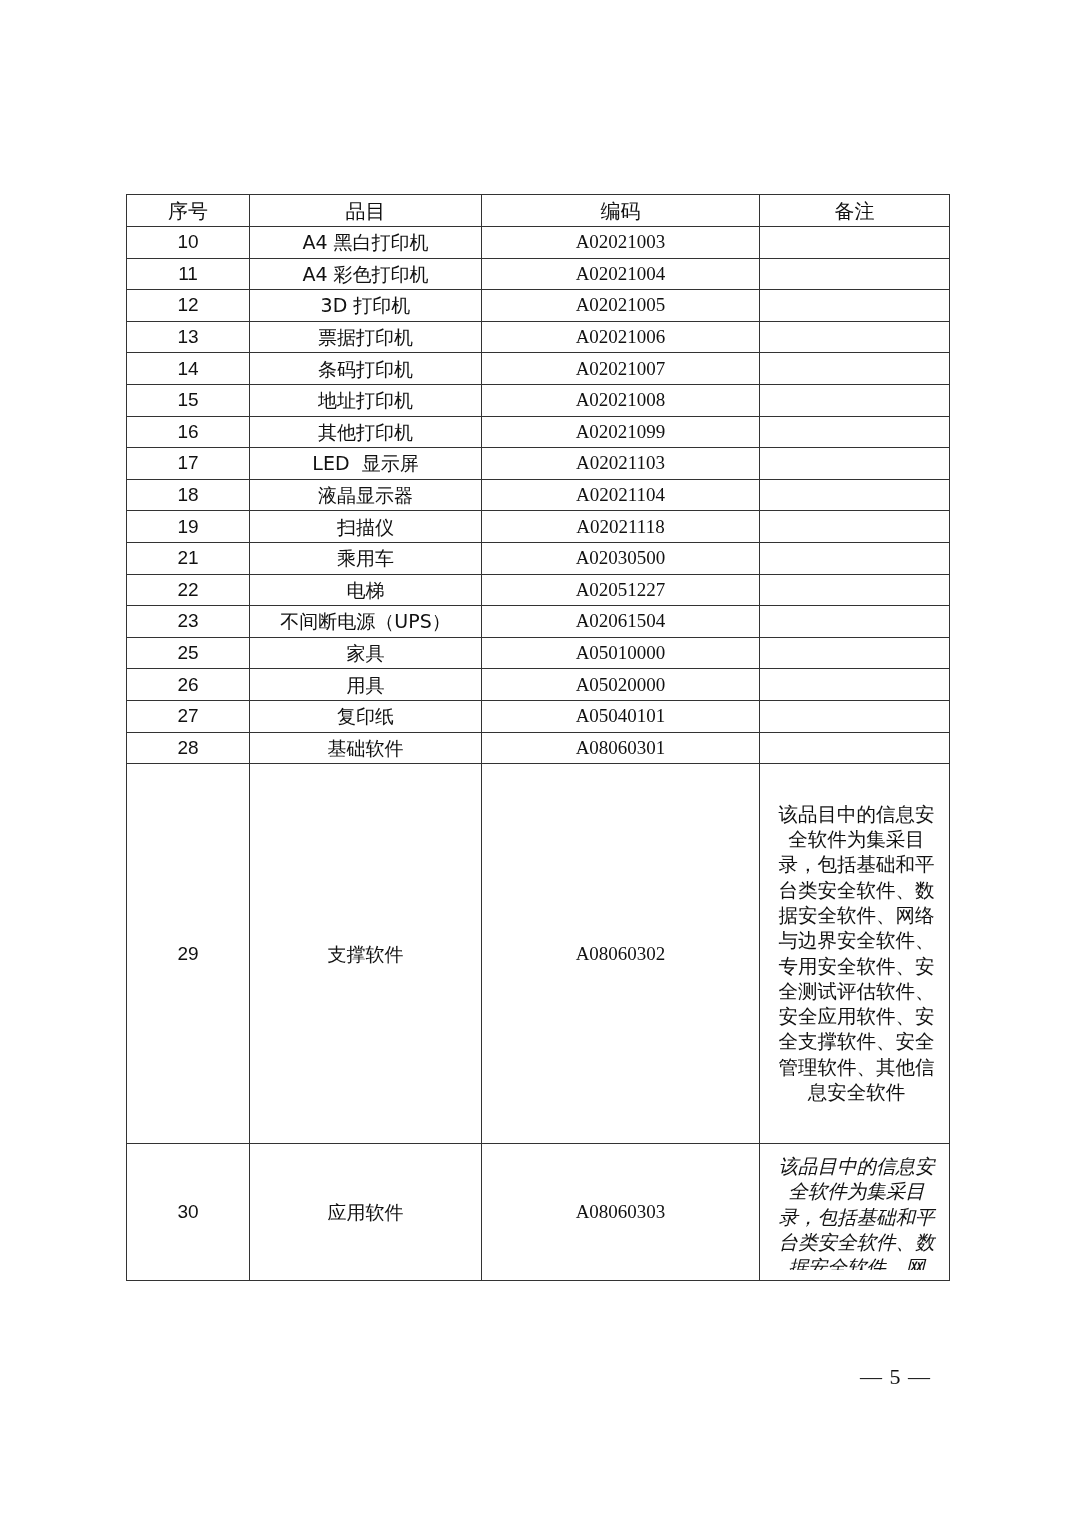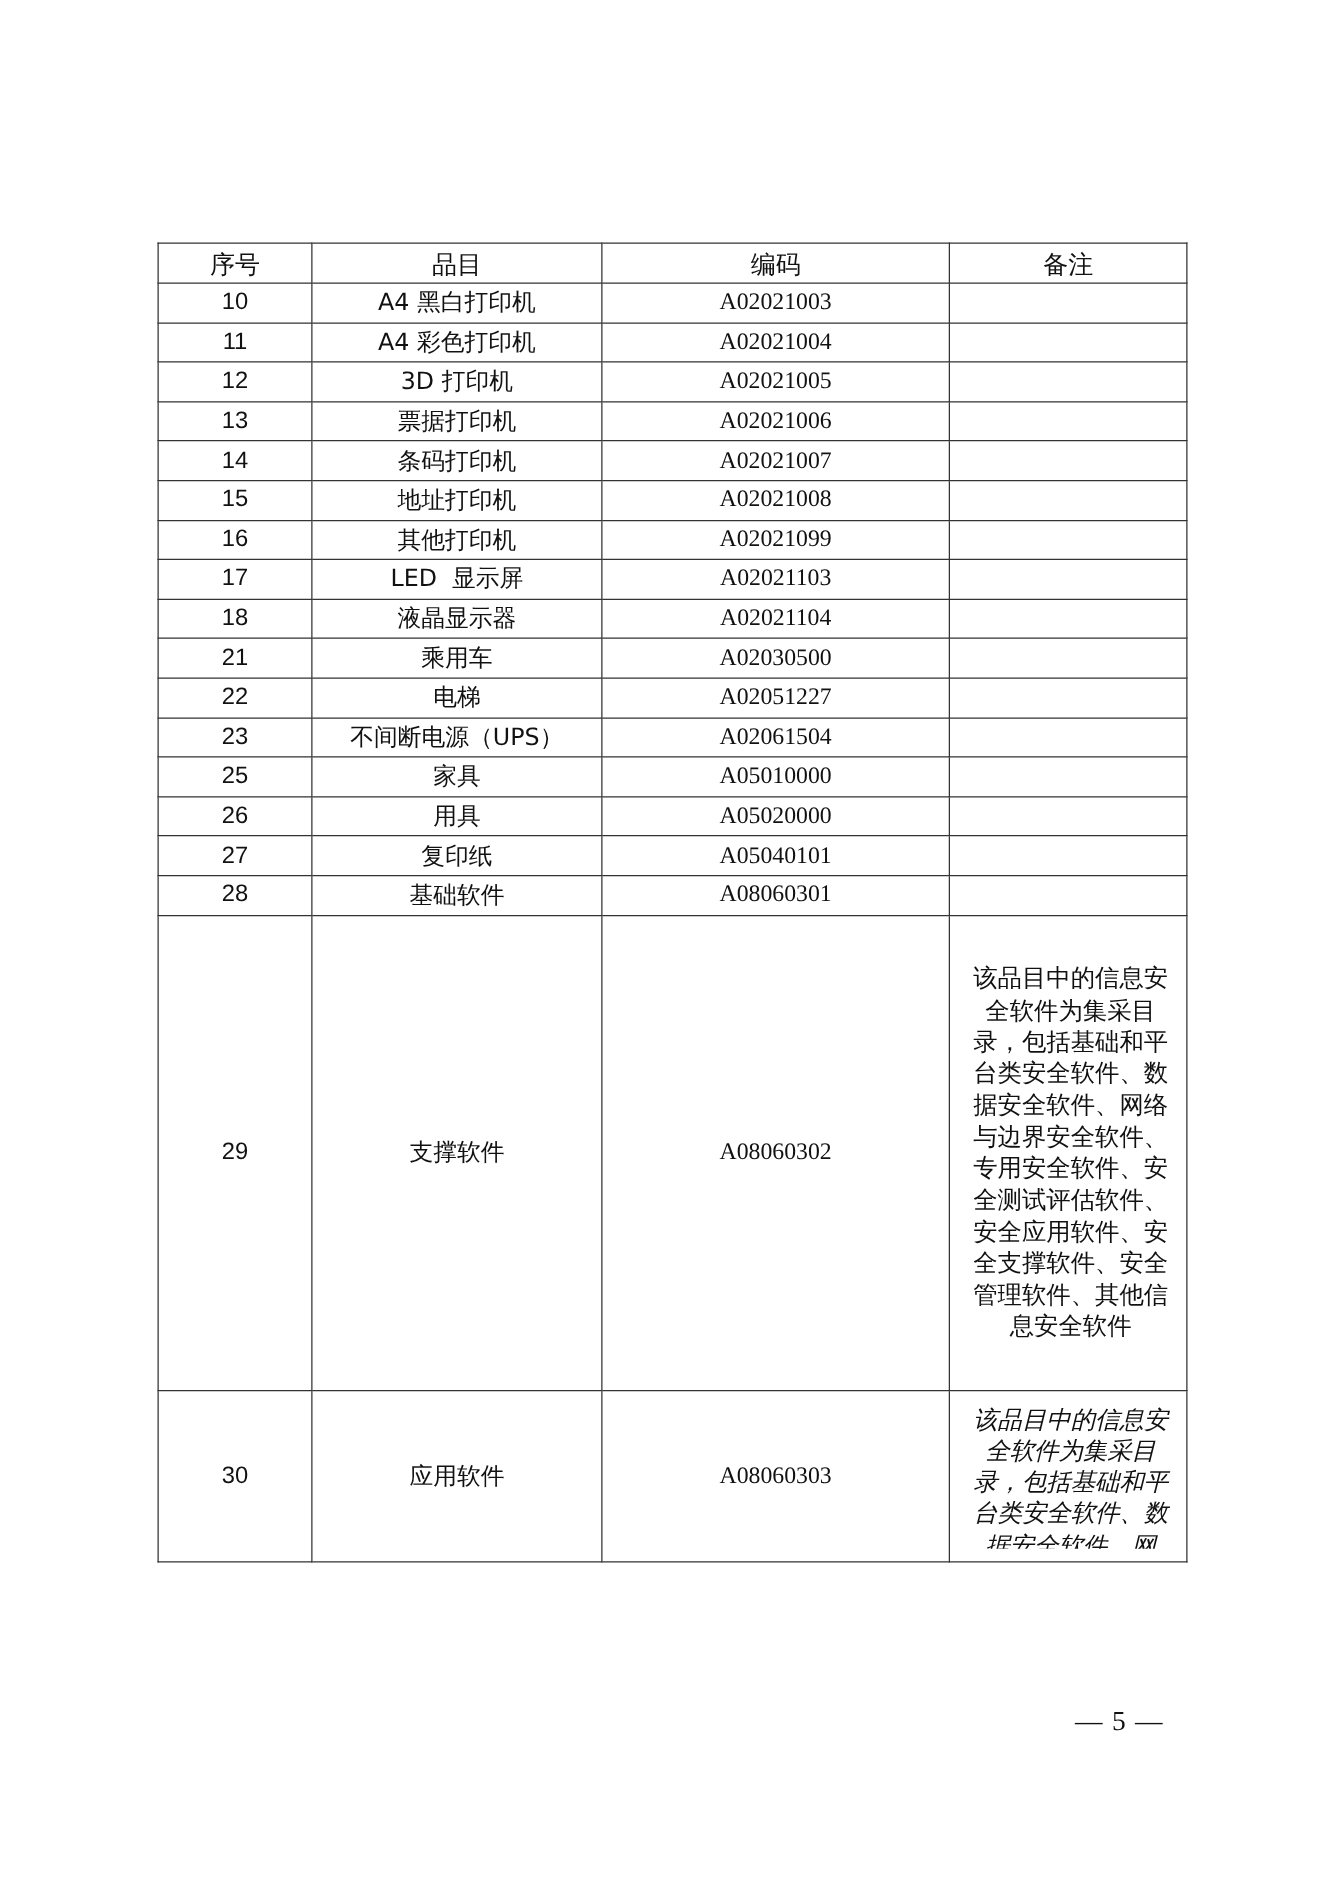--- a/index.html
+++ b/index.html
@@ -115,20 +115,26 @@
         <td class="code">A02021103</td>
         <td></td>
       </tr>
       <tr class="row">
         <td class="num">18</td>
         <td>液晶显示器</td>
         <td class="code">A02021104</td>
         <td></td>
       </tr>
       <tr class="row">
+        <td class="num">19</td>
+        <td>扫描仪</td>
+        <td class="code">A02021118</td>
+        <td></td>
+      </tr>
+      <tr class="row">
         <td class="num">21</td>
         <td>乘用车</td>
         <td class="code">A02030500</td>
         <td></td>
       </tr>
       <tr class="row">
         <td class="num">22</td>
         <td>电梯</td>
         <td class="code">A02051227</td>
         <td></td>

